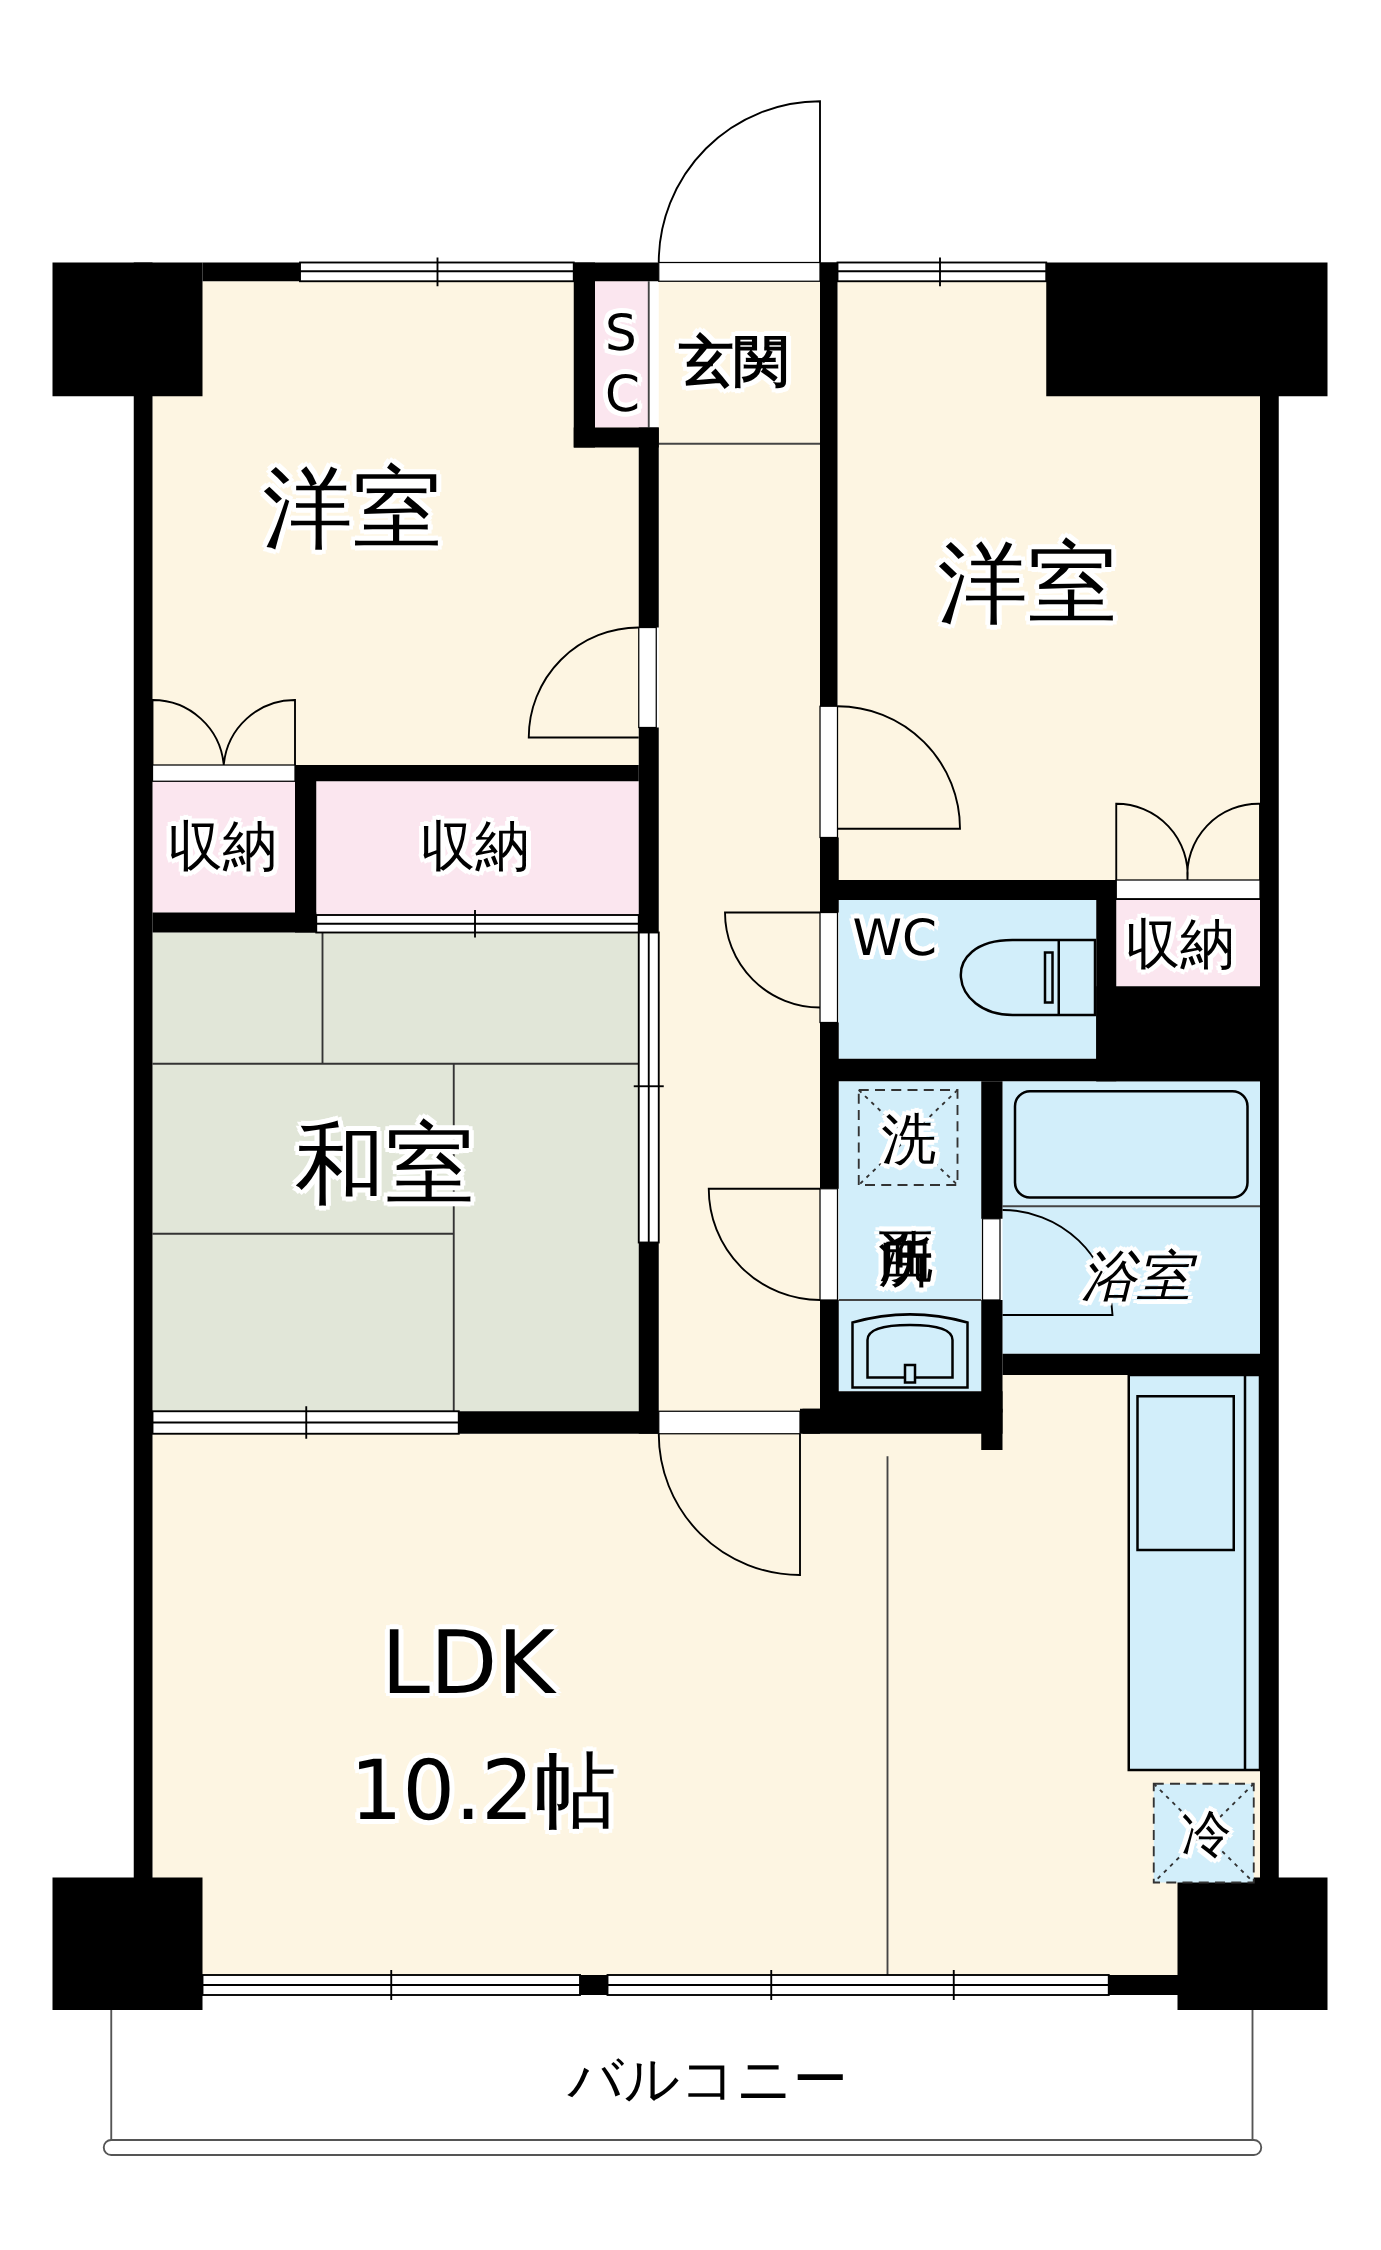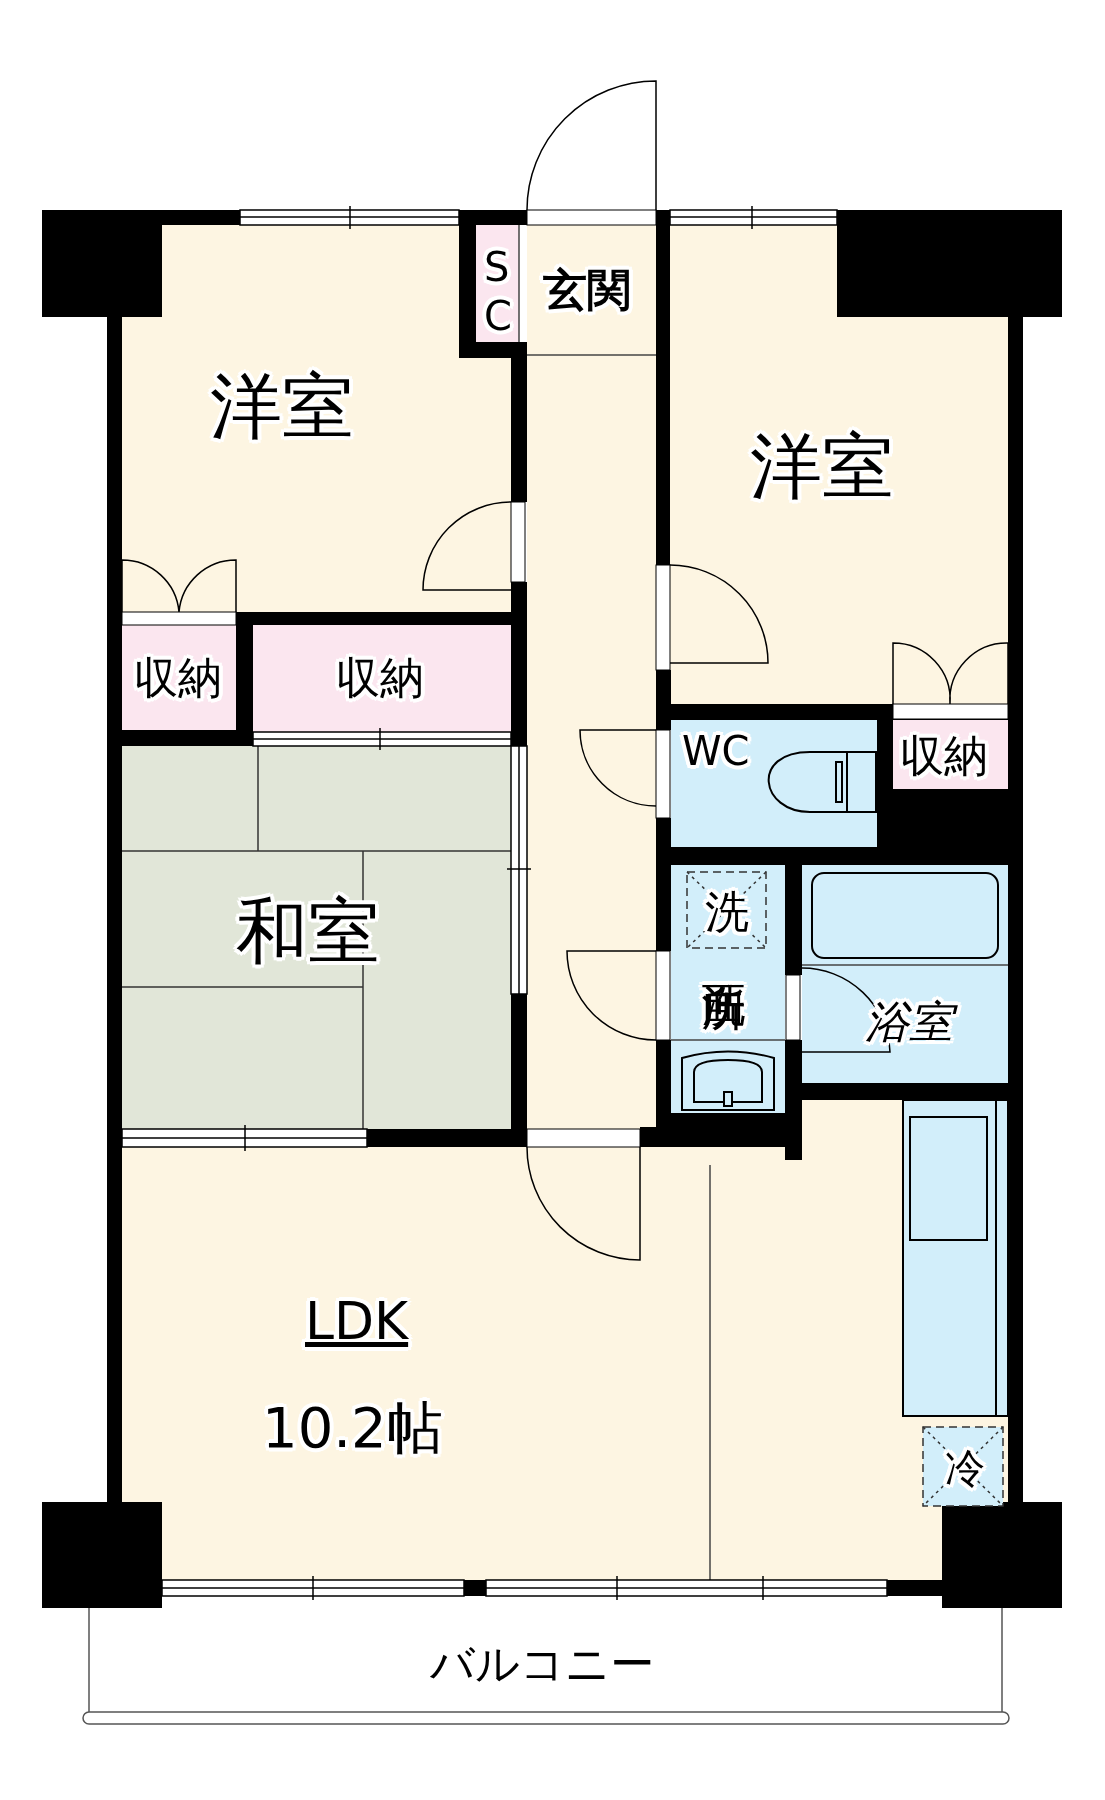--- a/index.html
+++ b/index.html
@@ -13,21 +13,21 @@
     white-space: nowrap;
     line-height: 1;
     text-shadow:
       -3px -3px 0 #fff, 3px -3px 0 #fff, -3px 3px 0 #fff, 3px 3px 0 #fff,
       0 -4px 0 #fff, 0 4px 0 #fff, -4px 0 0 #fff, 4px 0 0 #fff;
   }
   .lbl-xl { font-size: 72px; }
   .lbl-m  { font-size: 44px; }
   .lbl-s  { font-size: 40px; }
   .vert { writing-mode: vertical-rl; text-orientation: upright; letter-spacing: 2px; }
-  .plain { text-shadow: none; }
+  .plain { text-shadow: none; margin-left: 24px; }
 </style>
 </head>
 <body>
 
 <svg id="plan" viewBox="0 0 1105 1800" xmlns="http://www.w3.org/2000/svg">
 
   <g>
 
     <rect x="122" y="225" width="389" height="387" fill="#fdf5e2"></rect>
 
@@ -209,22 +209,22 @@
   <g stroke="#555" stroke-width="1.5" fill="#fff">
     <line x1="89" y1="1608" x2="89" y2="1712"></line>
     <line x1="1002" y1="1608" x2="1002" y2="1712"></line>
     <rect x="83" y="1712" width="926" height="12" rx="6"></rect>
   </g>
 </svg>
 
 <div class="lbl lbl-xl" style="left:210px;top:370px;">洋室</div>
 <div class="lbl lbl-xl" style="left:750px;top:430px;">洋室</div>
 <div class="lbl lbl-xl" style="left:236px;top:895px;">和室</div>
-<div class="lbl lbl-xl" style="left:305px;top:1295px;font-size:52px;text-decoration:underline;">LDK</div>
-<div class="lbl lbl-xl" style="left:262px;top:1400px;font-size:56px;">10.2帖</div>
+<div class="lbl lbl-xl" style="left:305px;top:1295px;font-size:70px;">LDK</div>
+<div class="lbl lbl-xl" style="left:280px;top:1400px;font-size:66px;">10.2帖</div>
 <div class="lbl lbl-m" style="left:543px;top:268px;font-weight:bold;">玄関</div>
 <div class="lbl lbl-s" style="left:484px;top:247px;">S</div>
 <div class="lbl lbl-s" style="left:484px;top:296px;">C</div>
 <div class="lbl lbl-m" style="left:134px;top:656px;">収納</div>
 <div class="lbl lbl-m" style="left:336px;top:656px;">収納</div>
 <div class="lbl lbl-m" style="left:900px;top:734px;">収納</div>
 <div class="lbl lbl-s" style="left:682px;top:731px;">WC</div>
 <div class="lbl lbl-m" style="left:705px;top:890px;">洗</div>
 <div class="lbl lbl-m vert" style="left:702px;top:948px;">洗面所</div>
 <div class="lbl lbl-m" style="left:865px;top:1000px;font-style:italic;">浴室</div>

